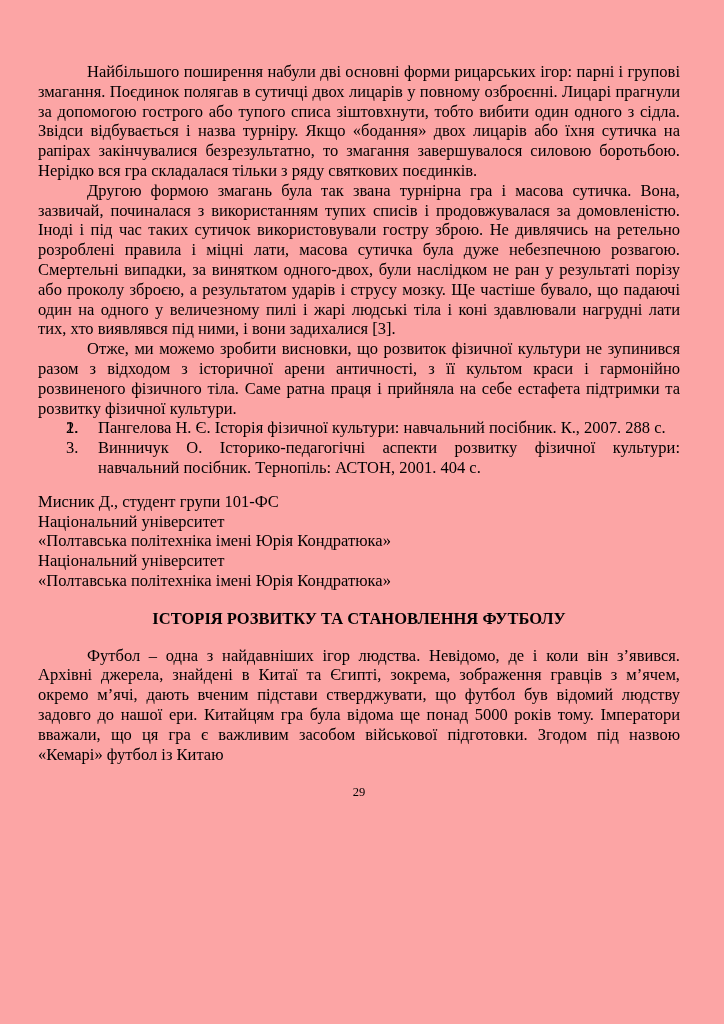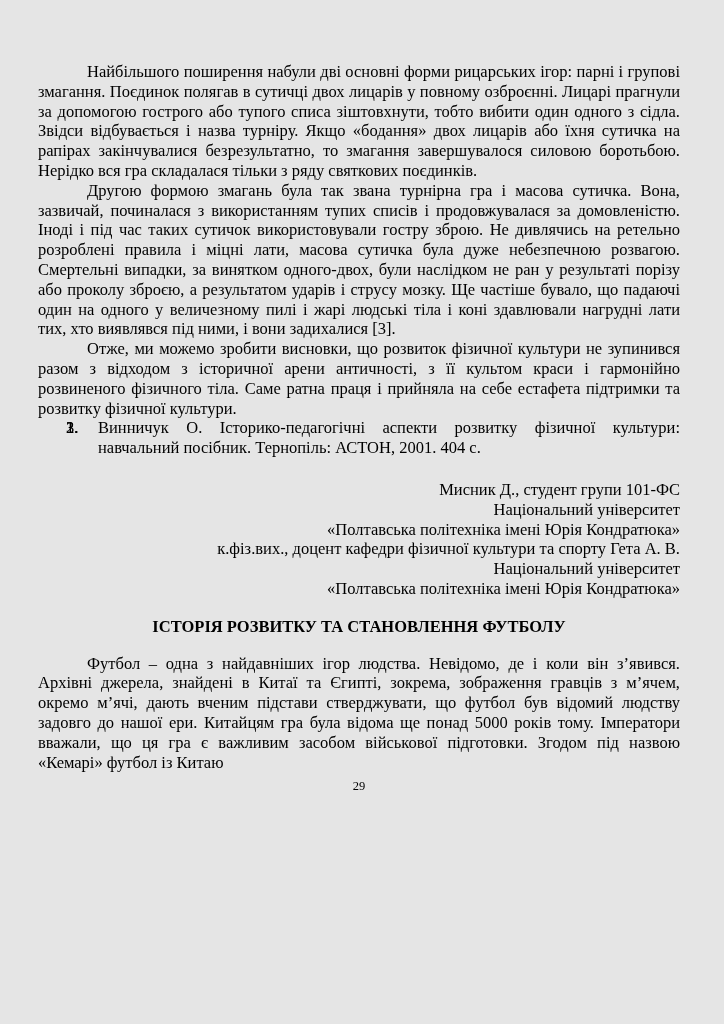--- a/index.html
+++ b/index.html
@@ -5,21 +5,21 @@
   * { margin: 0; padding: 0; box-sizing: border-box; }
   html, body {
     width: 724px;
     background: #ffffff;
     font-family: "Liberation Serif", "DejaVu Serif", serif;
     color: #000000;
   }
   .page {
     width: 724px;
     height: 1024px;
-    background: #e5e5e5;
+    background: #fca5a5;
     padding: 62px 44px 0 38px;
     overflow: hidden;
     position: relative;
   }
   .body-par {
     font-size: 16.5px;
     line-height: 19.8px;
     text-align: justify;
     text-indent: 49px;
   }
@@ -37,67 +37,67 @@
     font-size: 16.5px;
     line-height: 19.8px;
     text-align: justify;
   }
   .ref-num {
     position: absolute;
     left: 28px;
     top: 0;
   }
   .byline {
-    margin-top: 22px;
-    text-align: right;
+    margin-top: 14px;
+    text-align: left;
     font-size: 16.5px;
     line-height: 19.8px;
   }
   .byline-line.italic { }
   .article-title {
     margin-top: 18px;
     margin-bottom: 17px;
   }
   .page-number {
     text-align: center;
     font-size: 12.5px;
     line-height: 16px;
-    margin-top: 6px;
+    margin-top: 20px;
   }
 </style>
 </head>
 <body>
 
 <div class="page">
 
   <p class="body-par">Найбільшого поширення набули дві основні форми рицарських ігор: парні і групові змагання. Поєдинок полягав в сутичці двох лицарів у повному озброєнні. Лицарі прагнули за допомогою гострого або тупого списа зіштовхнути, тобто вибити один одного з сідла. Звідси відбувається і назва турніру. Якщо «бодання» двох лицарів або їхня сутичка на рапірах закінчувалися безрезультатно, то змагання завершувалося силовою боротьбою. Нерідко вся гра складалася тільки з ряду святкових поєдинків.</p>
 
   <p class="body-par">Другою формою змагань була так звана турнірна гра і масова сутичка. Вона, зазвичай, починалася з використанням тупих списів і продовжувалася за домовленістю. Іноді і під час таких сутичок використовували гостру зброю. Не дивлячись на ретельно розроблені правила і міцні лати, масова сутичка була дуже небезпечною розвагою. Смертельні випадки, за винятком одного-двох, були наслідком не ран у результаті порізу або проколу зброєю, а результатом ударів і струсу мозку. Ще частіше бувало, що падаючі один на одного у величезному пилі і жарі людські тіла і коні здавлювали нагрудні лати тих, хто виявлявся під ними, і вони задихалися [3].</p>
 
   <p class="body-par">Отже, ми можемо зробити висновки, що розвиток фізичної культури не зупинився разом з відходом з історичної арени античності, з її культом краси і гармонійно розвиненого фізичного тіла. Саме ратна праця і прийняла на себе естафета підтримки та розвитку фізичної культури.</p>
 
 
   <div class="refs">
     <div class="ref">
       <span class="ref-num">1.</span>
     </div>
     <div class="ref">
       <span class="ref-num">2.</span>
+      <span class="ref-text">Пангелова Н. Є. Історія фізичної культури: навчальний посібник. К., 2007. 288 с.</span>
     </div>
     <div class="ref">
       <span class="ref-num">3.</span>
       <span class="ref-text">Винничук О. Історико-педагогічні аспекти розвитку фізичної культури: навчальний посібник. Тернопіль: АСТОН, 2001. 404 с.</span>
     </div>
   </div>
 
   <div class="byline">
     <div class="byline-line">Мисник Д., студент групи 101-ФС</div>
     <div class="byline-line italic">Національний університет</div>
     <div class="byline-line italic">«Полтавська політехніка імені Юрія Кондратюка»</div>
-    <div class="byline-line">к.фіз.вих., доцент кафедри фізичної культури та спорту Гета А. В.</div>
     <div class="byline-line italic">Національний університет</div>
     <div class="byline-line italic">«Полтавська політехніка імені Юрія Кондратюка»</div>
   </div>
 
   <h2 class="section-heading article-title">ІСТОРІЯ РОЗВИТКУ ТА СТАНОВЛЕННЯ ФУТБОЛУ</h2>
 
   <p class="body-par">Футбол – одна з найдавніших ігор людства. Невідомо, де і коли він з’явився. Архівні джерела, знайдені в Китаї та Єгипті, зокрема, зображення гравців з м’ячем, окремо м’ячі, дають вченим підстави стверджувати, що футбол був відомий людству задовго до нашої ери. Китайцям гра була відома ще понад 5000 років тому. Імператори вважали, що ця гра є важливим засобом військової підготовки. Згодом під назвою «Кемарі» футбол із Китаю</p>
 
   <div class="page-number">29</div>
 

